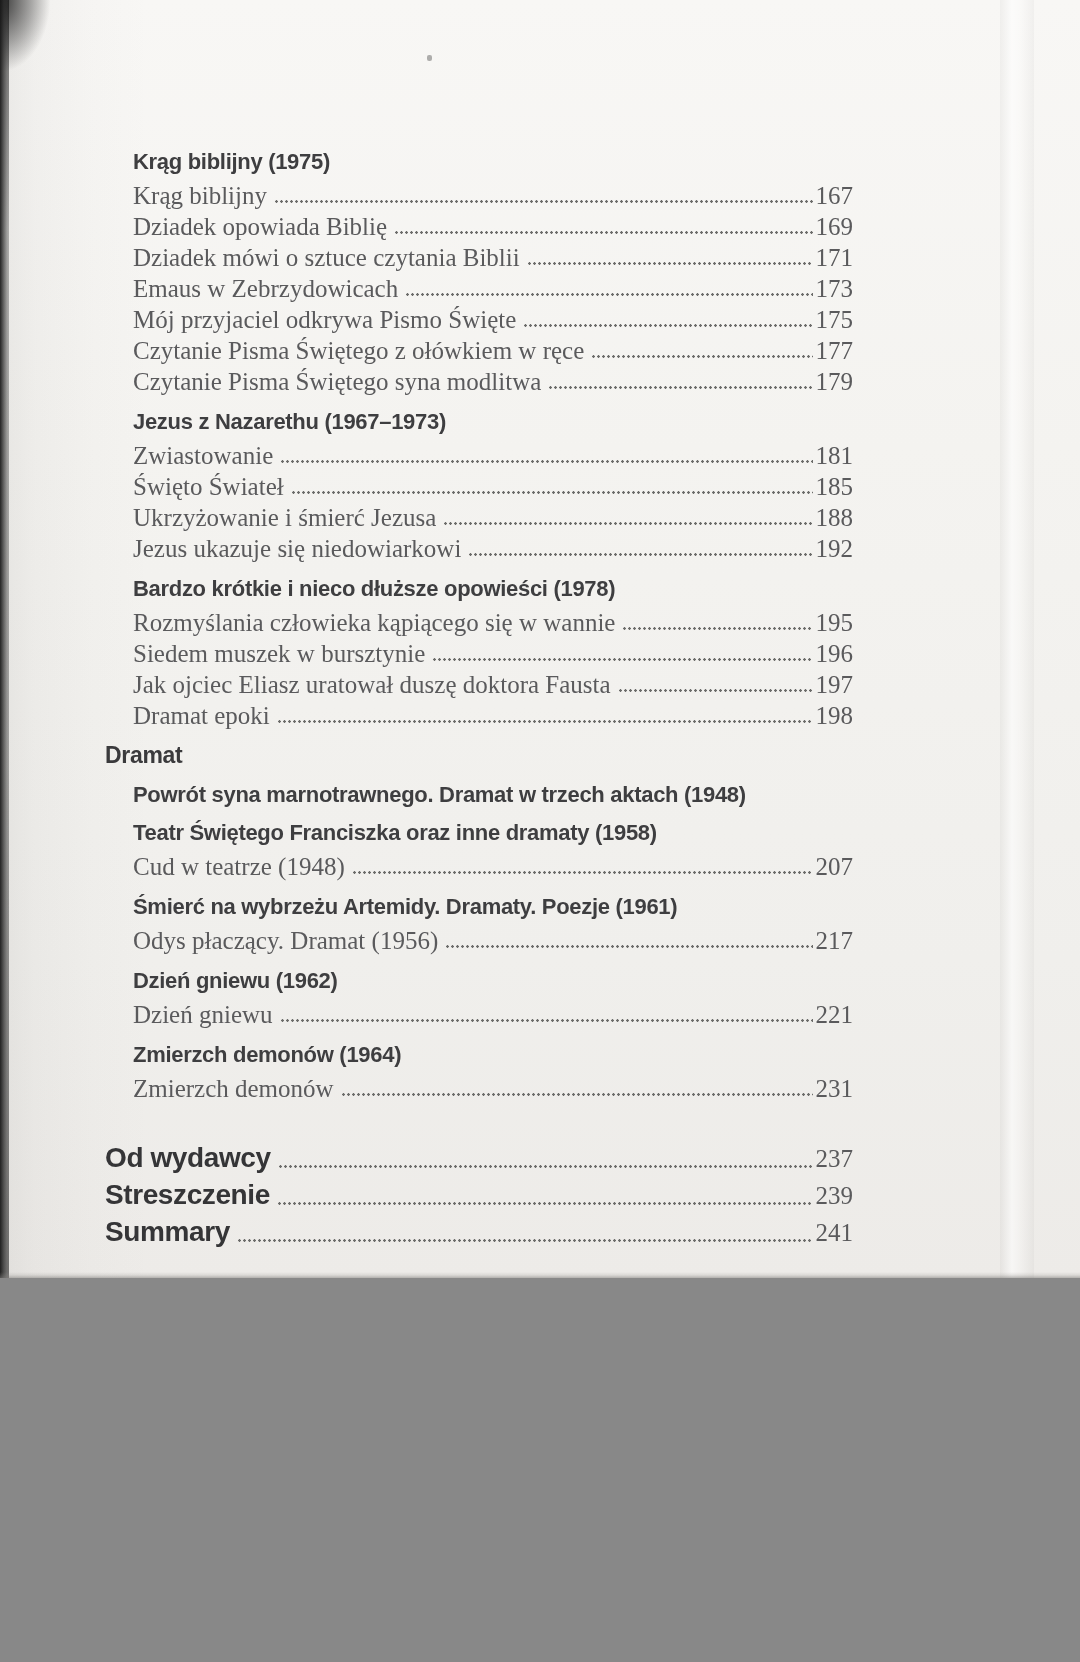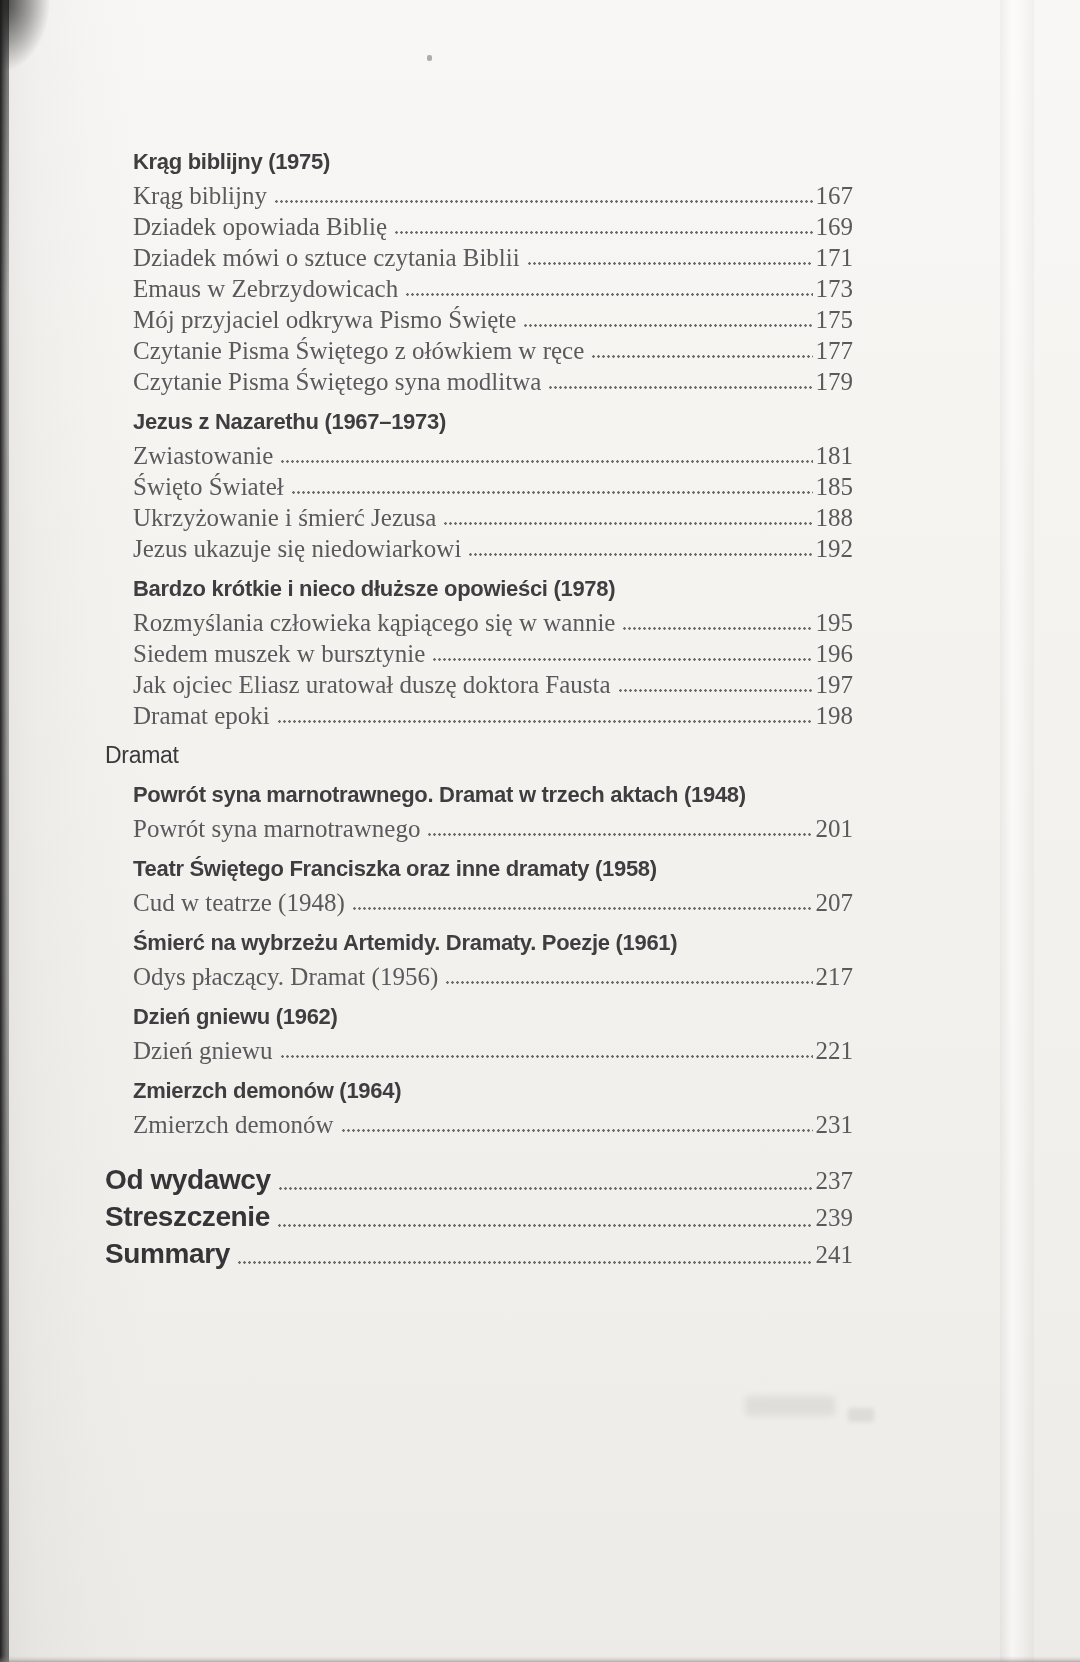--- a/index.html
+++ b/index.html
@@ -1,21 +1,21 @@
 <!DOCTYPE html>
 <html lang="pl"><head>
 <meta charset="utf-8">
 <title>Spis treści — scan</title>
 <style>
   html, body { margin: 0; padding: 0; background: #888; }
 
   .scan-page {
     position: relative;
     width: 1080px;
-    height: 1662px;
+    height: 1278px;
     margin: 0 auto;
     overflow: hidden;
     background:
       linear-gradient(90deg, rgba(110,108,105,0.10) 0px, rgba(120,118,115,0.05) 34px, rgba(130,128,125,0.02) 90px, rgba(0,0,0,0) 150px),
       linear-gradient(180deg, #f8f7f5 0%, #f4f3f0 35%, #f0efec 75%, #edebe8 100%);
     font-family: "Liberation Serif", "DejaVu Serif", serif;
   }
 
   
   .edge-left {
@@ -65,21 +65,21 @@
     font-size: 22px;
     line-height: 27px;
     letter-spacing: -0.3px;
     color: #3e3e40;
   }
   .toc .sub-heading:first-child { margin-top: 0; }
 
   .group-heading {
     margin: 9px 0 11px 0;
     font-family: "Liberation Sans", "DejaVu Sans", sans-serif;
-    font-weight: normal;
+    font-weight: bold;
     font-size: 23px;
     line-height: 30px;
     letter-spacing: -0.3px;
     color: #3a3a3c;
   }
 
   .entry {
     display: flex;
     align-items: baseline;
     margin-left: 28px;
@@ -100,21 +100,21 @@
   }
   .page-num { white-space: nowrap; }
 
   .major {
     display: flex;
     align-items: baseline;
     color: #5a5a5c;
     font-size: 25px;
     line-height: 36px;
   }
-  .major.first { margin-top: 22px; }
+  .major.first { margin-top: 36px; }
   .major .entry-title {
     font-family: "Liberation Sans", "DejaVu Sans", sans-serif;
     font-weight: bold;
     font-size: 28px;
     letter-spacing: -0.4px;
     color: #353537;
   }
   .major .dot-leader { margin-bottom: 9px; }
 </style>
 </head>
@@ -203,25 +203,20 @@
         <span class="dot-leader"></span>
         <span class="page-num">197</span>
       </div>
       <div class="entry">
         <span class="entry-title">Dramat epoki</span>
         <span class="dot-leader"></span>
         <span class="page-num">198</span>
       </div>
       <h2 class="group-heading">Dramat</h2>
       <h3 class="sub-heading">Powrót syna marnotrawnego. Dramat w trzech aktach (1948)</h3>
-      <div class="entry">
-        <span class="entry-title">Powrót syna marnotrawnego</span>
-        <span class="dot-leader"></span>
-        <span class="page-num">201</span>
-      </div>
       <h3 class="sub-heading">Teatr Świętego Franciszka oraz inne dramaty (1958)</h3>
       <div class="entry">
         <span class="entry-title">Cud w teatrze (1948)</span>
         <span class="dot-leader"></span>
         <span class="page-num">207</span>
       </div>
       <h3 class="sub-heading">Śmierć na wybrzeżu Artemidy. Dramaty. Poezje (1961)</h3>
       <div class="entry">
         <span class="entry-title">Odys płaczący. Dramat (1956)</span>
         <span class="dot-leader"></span>

